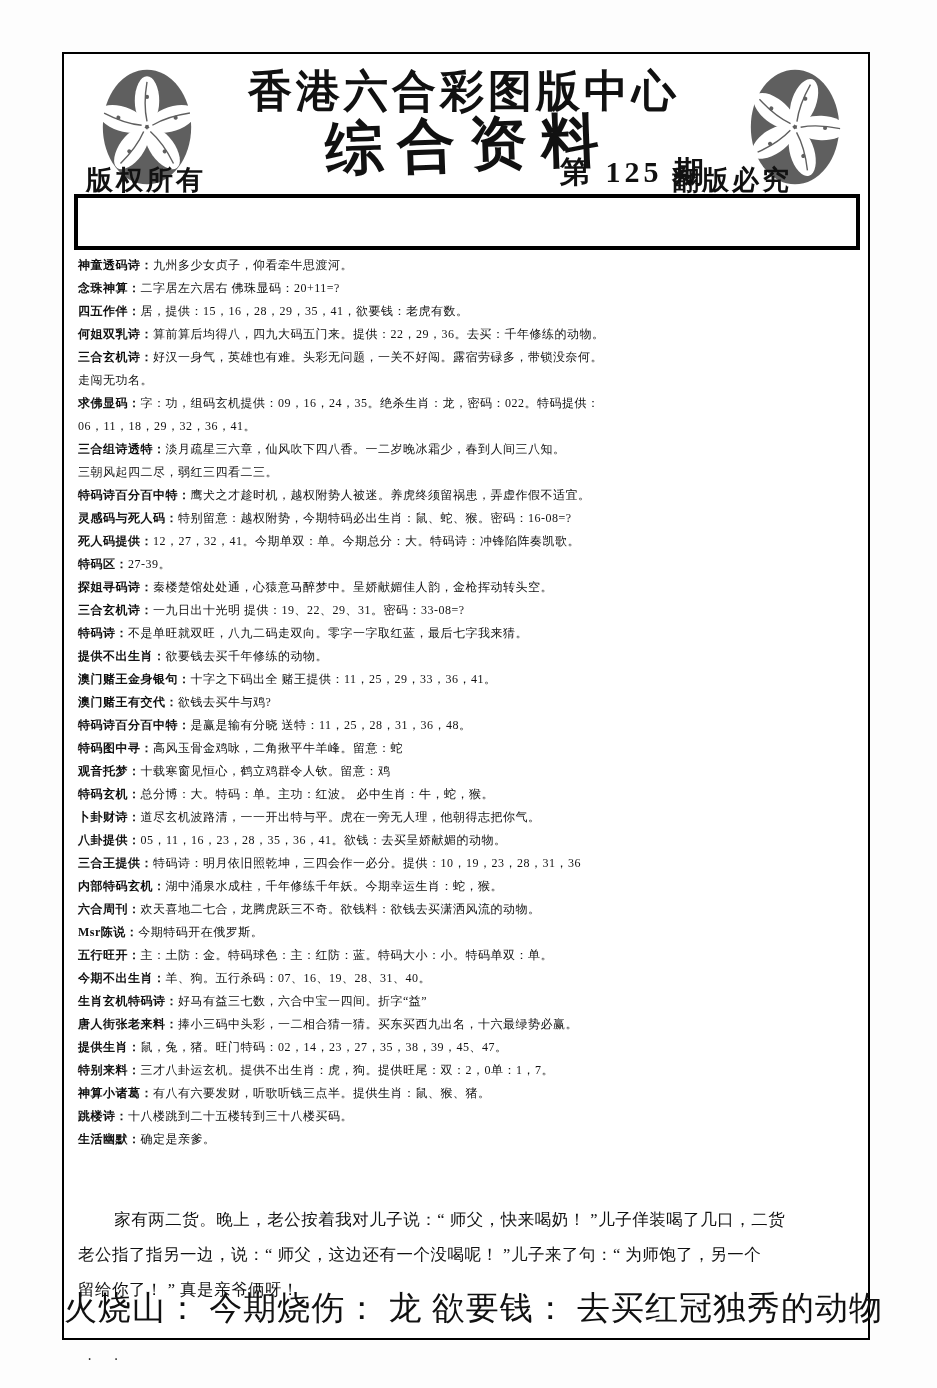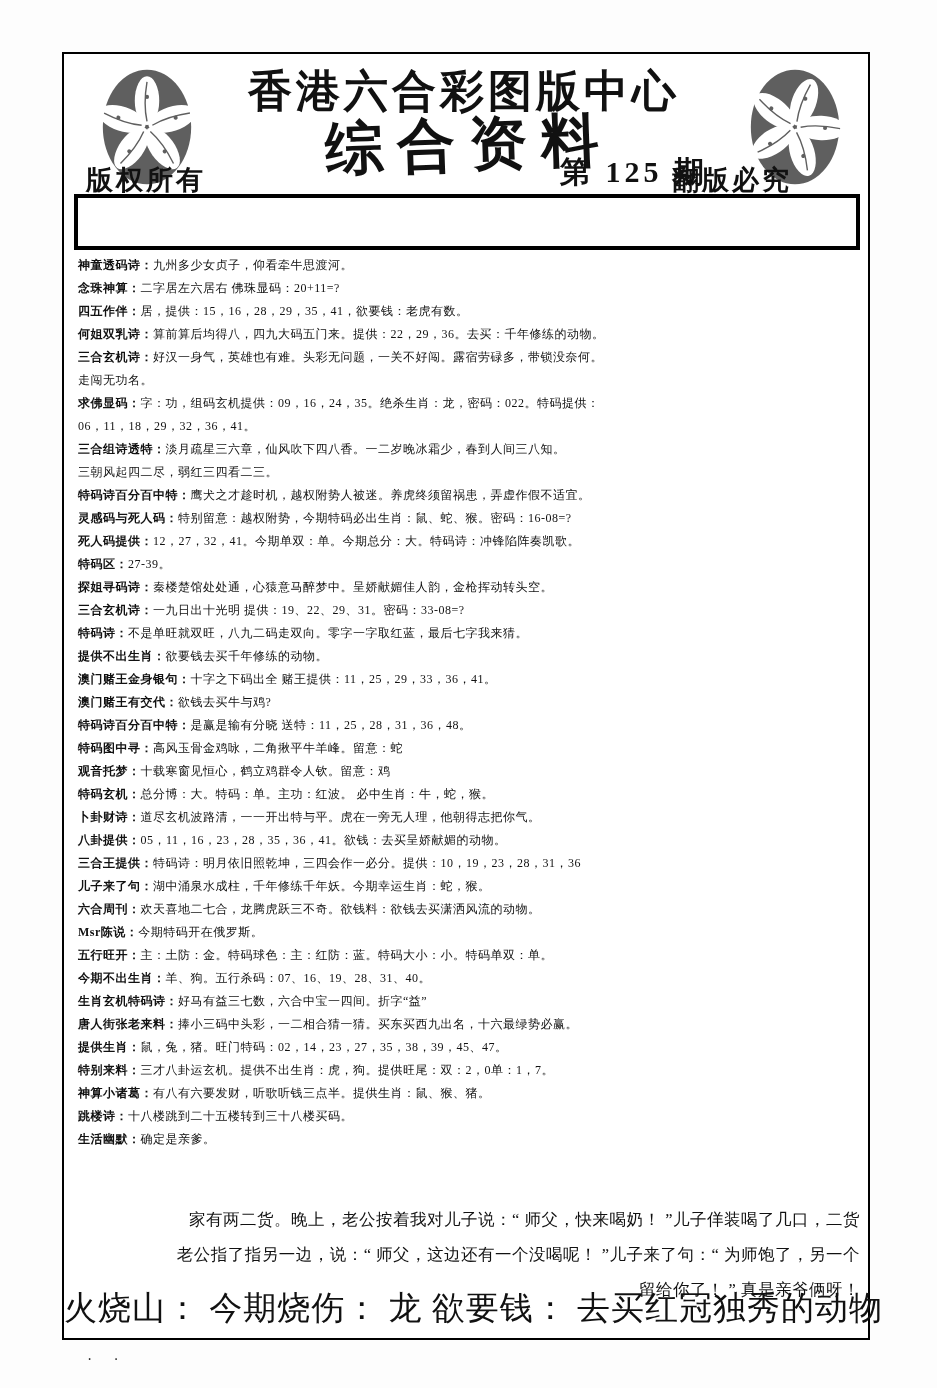--- a/index.html
+++ b/index.html
@@ -40,21 +40,21 @@
   .body-lines{
     position:absolute;left:14px;top:200px;width:782px;
     font-size:12px;line-height:23px;letter-spacing:0.5px;
   }
   .body-lines .line{white-space:nowrap;}
   .body-lines b{font-weight:bold;}
   .joke{
     position:absolute;left:14px;top:1148px;width:782px;
     font-size:16.5px;line-height:35px;letter-spacing:0.5px;
   }
-  .joke .joke-line{white-space:nowrap;text-align:right;}
+  .joke .joke-line{white-space:nowrap;}
   .joke .joke-line:first-child{text-indent:2.2em;}
   .footer-line{
     position:absolute;left:0;top:1232px;width:804px;text-align:center;
     font-size:33px;font-weight:400;letter-spacing:1px;white-space:nowrap;
   }
   .bottom-dots{
     position:absolute;left:86px;top:1352px;font-size:12px;color:#333;
     letter-spacing:6px;font-family:"DejaVu Sans Mono",monospace;
   }
 </style>
@@ -159,21 +159,21 @@
         <div class="line auto-bold"><b>提供不出生肖：</b>欲要钱去买千年修练的动物。</div>
         <div class="line auto-bold"><b>澳门赌王金身银句：</b>十字之下码出全 赌王提供：11，25，29，33，36，41。</div>
         <div class="line auto-bold"><b>澳门赌王有交代：</b>欲钱去买牛与鸡?</div>
         <div class="line auto-bold"><b>特码诗百分百中特：</b>是赢是输有分晓 送特：11，25，28，31，36，48。</div>
         <div class="line auto-bold"><b>特码图中寻：</b>高风玉骨金鸡咏，二角揪平牛羊峰。留意：蛇</div>
         <div class="line auto-bold"><b>观音托梦：</b>十载寒窗见恒心，鹤立鸡群令人钦。留意：鸡</div>
         <div class="line auto-bold"><b>特码玄机：</b>总分博：大。特码：单。主功：红波。 必中生肖：牛，蛇，猴。</div>
         <div class="line auto-bold"><b>卜卦财诗：</b>道尽玄机波路清，一一开出特与平。虎在一旁无人理，他朝得志把你气。</div>
         <div class="line auto-bold"><b>八卦提供：</b>05，11，16，23，28，35，36，41。欲钱：去买呈娇献媚的动物。</div>
         <div class="line auto-bold"><b>三合王提供：</b>特码诗：明月依旧照乾坤，三四会作一必分。提供：10，19，23，28，31，36</div>
-        <div class="line auto-bold"><b>儿子来了句：</b>湖中涌泉水成柱，千年修练千年妖。今期幸运生肖：蛇，猴。</div>
+        <div class="line auto-bold"><b>内部特码玄机：</b>湖中涌泉水成柱，千年修练千年妖。今期幸运生肖：蛇，猴。</div>
         <div class="line auto-bold"><b>六合周刊：</b>欢天喜地二七合，龙腾虎跃三不奇。欲钱料：欲钱去买潇洒风流的动物。</div>
         <div class="line auto-bold"><b>Msr陈说：</b>今期特码开在俄罗斯。</div>
         <div class="line auto-bold"><b>五行旺开：</b>主：土防：金。特码球色：主：红防：蓝。特码大小：小。特码单双：单。</div>
         <div class="line auto-bold"><b>今期不出生肖：</b>羊、狗。五行杀码：07、16、19、28、31、40。</div>
         <div class="line auto-bold"><b>生肖玄机特码诗：</b>好马有益三七数，六合中宝一四间。折字“益”</div>
         <div class="line auto-bold"><b>唐人街张老来料：</b>捧小三码中头彩，一二相合猜一猜。买东买西九出名，十六最绿势必赢。</div>
         <div class="line auto-bold"><b>提供生肖：</b>鼠，兔，猪。旺门特码：02，14，23，27，35，38，39，45、47。</div>
         <div class="line auto-bold"><b>特别来料：</b>三才八卦运玄机。提供不出生肖：虎，狗。提供旺尾：双：2，0单：1，7。</div>
         <div class="line auto-bold"><b>神算小诸葛：</b>有八有六要发财，听歌听钱三点半。提供生肖：鼠、猴、猪。</div>
         <div class="line auto-bold"><b>跳楼诗：</b>十八楼跳到二十五楼转到三十八楼买码。</div>

